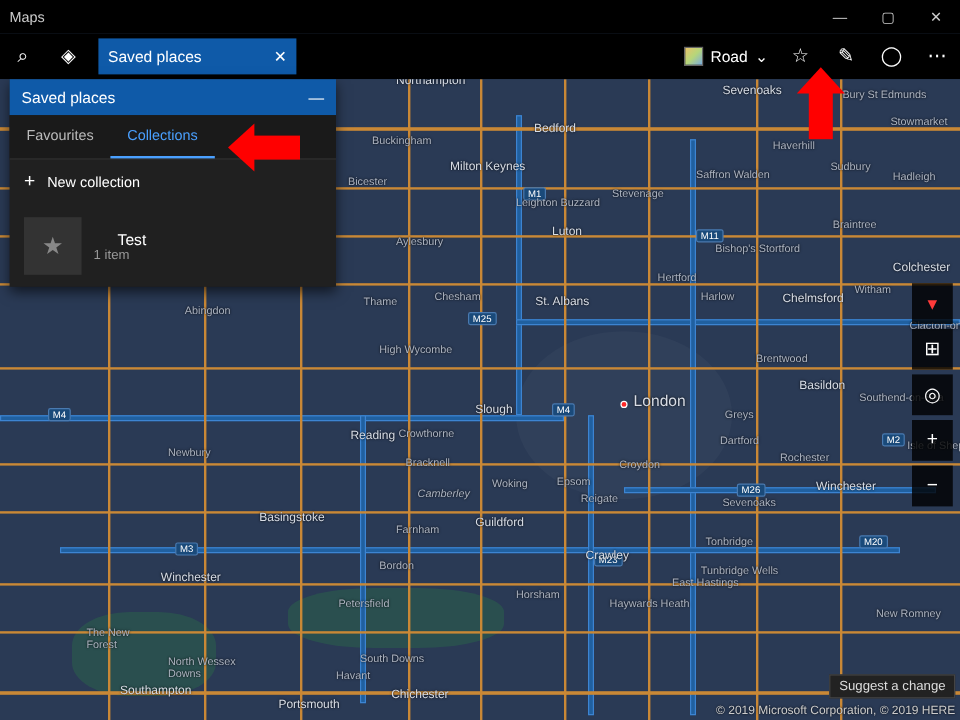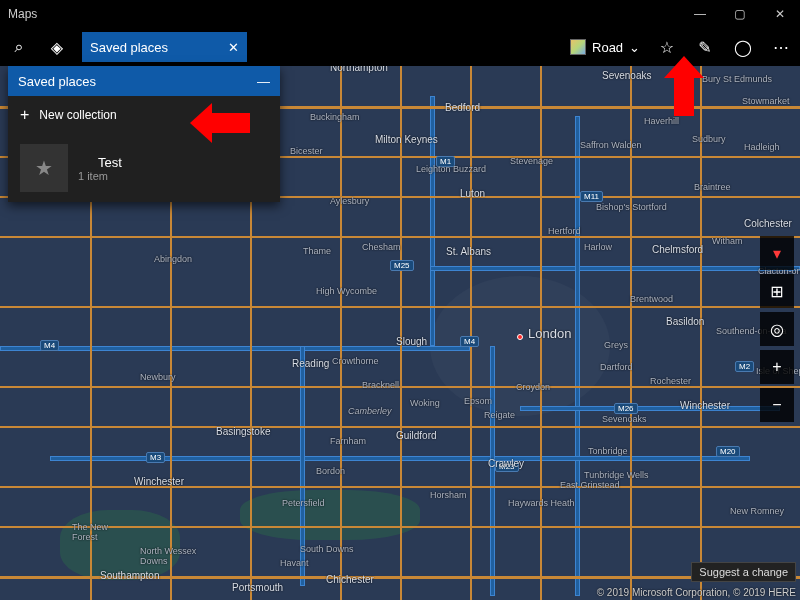--- a/index.html
+++ b/index.html
@@ -146,21 +146,21 @@
   <div class="londot" style="left:517px; top:268px;"></div>
   <div class="city big" style="left:528px; top:260px;">London</div>
 
   <div class="city" style="left:330px; top:-4px;">Northampton</div>
   <div class="city" style="left:602px; top:4px;">Sevenoaks</div>
   <div class="city" style="left:445px; top:36px;">Bedford</div>
   <div class="city" style="left:375px; top:68px;">Milton Keynes</div>
   <div class="city sm" style="left:702px; top:8px;">Bury St Edmunds</div>
   <div class="city sm" style="left:742px; top:30px;">Stowmarket</div>
   <div class="city sm" style="left:310px; top:46px;">Buckingham</div>
-  <div class="city sm" style="left:400px; top:98px;padding-left:16px;">Leighton Buzzard</div>
+  <div class="city sm" style="left:430px; top:98px;">Leighton Buzzard</div>
   <div class="city" style="left:460px; top:122px;">Luton</div>
   <div class="city sm" style="left:510px; top:90px;">Stevenage</div>
   <div class="city sm" style="left:694px; top:116px;">Braintree</div>
   <div class="city" style="left:744px; top:152px;">Colchester</div>
   <div class="city sm" style="left:330px; top:130px;">Aylesbury</div>
   <div class="city sm" style="left:548px; top:160px;">Hertford</div>
   <div class="city sm" style="left:584px; top:176px;">Harlow</div>
   <div class="city" style="left:652px; top:178px;">Chelmsford</div>
   <div class="city sm" style="left:556px; top:136px;padding-left:40px;">Bishop's Stortford</div>
   <div class="city sm" style="left:712px; top:170px;">Witham</div>
@@ -172,39 +172,39 @@
   <div class="city sm" style="left:716px; top:260px;">Southend-on-Sea</div>
   <div class="city sm" style="left:154px; top:188px;">Abingdon</div>
   <div class="city sm" style="left:316px; top:220px;">High Wycombe</div>
   <div class="city" style="left:396px; top:270px;">Slough</div>
   <div class="city sm" style="left:604px; top:274px;">Greys</div>
   <div class="city sm" style="left:600px; top:296px;">Dartford</div>
   <div class="city sm" style="left:650px; top:310px;">Rochester</div>
   <div class="city sm" style="left:756px; top:300px;">Isle of Sheppey</div>
   <div class="city sm" style="left:140px; top:306px;">Newbury</div>
   <div class="city" style="left:292px; top:292px;">Reading</div>
-  <div class="city sm" style="left:338px; top:314px;margin-left:24px;">Bracknell</div>
+  <div class="city sm" style="left:338px; top:314px;">Bracknell</div>
   <div class="city sm" style="left:410px; top:332px;">Woking</div>
   <div class="city sm" style="left:464px; top:330px;">Epsom</div>
   <div class="city sm" style="left:516px; top:316px;">Croydon</div>
   <div class="city sm" style="left:602px; top:348px;">Sevenoaks</div>
   <div class="city" style="left:680px; top:334px;">Winchester</div>
   <div class="city" style="left:216px; top:360px;">Basingstoke</div>
   <div class="city sm" style="left:330px; top:370px;">Farnham</div>
   <div class="city" style="left:396px; top:364px;">Guildford</div>
   <div class="city sm" style="left:484px; top:344px;">Reigate</div>
   <div class="city sm" style="left:588px; top:380px;">Tonbridge</div>
   <div class="city" style="left:488px; top:392px;">Crawley</div>
   <div class="city sm" style="left:584px; top:404px;">Tunbridge Wells</div>
   <div class="city" style="left:134px; top:410px;">Winchester</div>
   <div class="city sm" style="left:282px; top:432px;">Petersfield</div>
   <div class="city sm" style="left:430px; top:424px;">Horsham</div>
   <div class="city sm" style="left:508px; top:432px;">Haywards Heath</div>
   <div class="city sm" style="left:316px; top:400px;">Bordon</div>
-  <div class="city sm" style="left:560px; top:414px;">East Grinstead</div>
+  <div class="city sm" style="left:560px; top:414px;">East Hastings</div>
   <div class="city" style="left:100px; top:504px;">Southampton</div>
   <div class="city" style="left:232px; top:516px;">Portsmouth</div>
   <div class="city" style="left:326px; top:508px;">Chichester</div>
   <div class="city sm" style="left:280px; top:492px;">Havant</div>
   <div class="city" style="left:720px; top:502px;">Hastings</div>
   <div class="city sm" style="left:730px; top:440px;">New Romney</div>
   <div class="city sm" style="left:758px; top:200px;">Clacton-on-Sea</div>
   <div class="city sm" style="left:644px; top:50px;">Haverhill</div>
   <div class="city sm" style="left:580px; top:74px;">Saffron Walden</div>
   <div class="city sm" style="left:692px; top:68px;">Sudbury</div>
@@ -215,20 +215,24 @@
   <div class="city sm" style="left:140px; top:480px; width:80px; white-space:normal;">North Wessex Downs</div>
   <div class="city sm" style="left:300px; top:478px;">South Downs</div>
   <div class="city sm" style="left:348px; top:340px;font-style:italic;">Camberley</div>
 </div>
 
 <div id="panel">
   <div class="phdr">
     <span>Saved places</span>
     <span style="cursor:pointer;">—</span>
   </div>
+  <div class="ptabs">
+    <div class="ptab">Favourites</div>
+    <div class="ptab active">Collections</div>
+  </div>
   <div class="newcol">
     <span class="plus">+</span>
     <span>New collection</span>
   </div>
   <div class="colitem">
     <div class="thumb">★</div>
     <div class="meta">
       <span class="name">Test</span>
       <span class="count">1 item</span>
     </div>

